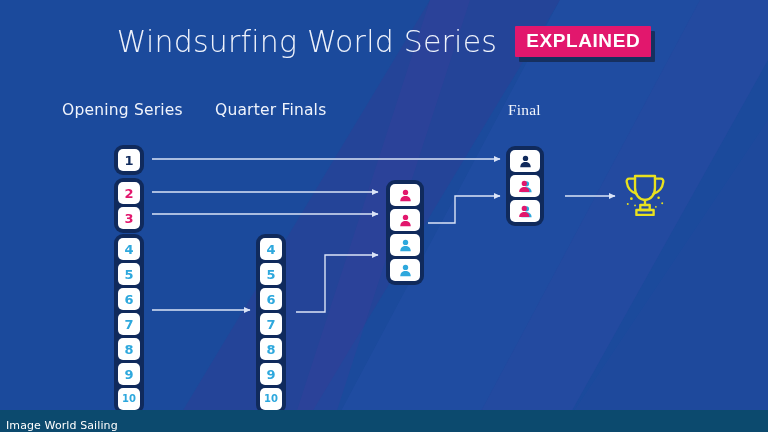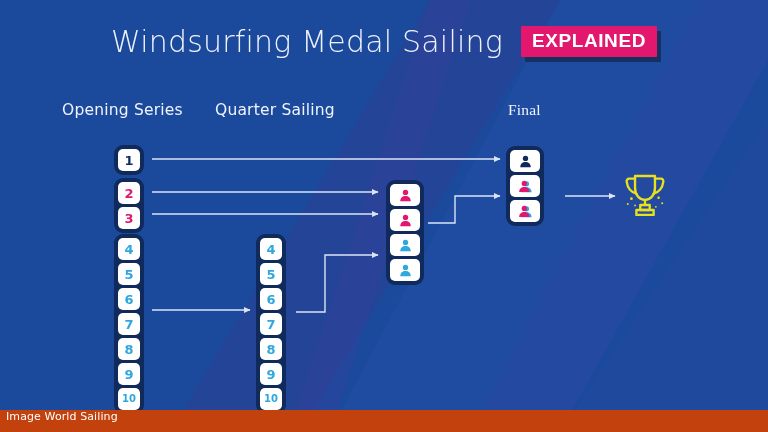--- a/index.html
+++ b/index.html
@@ -71,21 +71,21 @@
 
   
   .lines{position:absolute;inset:0;z-index:3;pointer-events:none;}
 
   
   .trophy{position:absolute;z-index:5;}
 
   
   .caption{
     position:absolute;left:0;bottom:0;width:768px;height:22px;
-    background:#c2410c;display:flex;align-items:flex-start;z-index:8;
+    background:#0c4a6e;display:flex;align-items:flex-end;z-index:8;
   }
   .caption span{
     color:#ffffff;font-size:11px;padding-left:6px;letter-spacing:.1px;
     font-family:"DejaVu Sans", sans-serif;
   }
 </style>
 </head>
 <body>
 
 <div id="stage">
@@ -105,30 +105,30 @@
       <g opacity="0.35">
         <polygon points="560,432 768,120 768,432" fill="#25499f"></polygon>
       </g>
       <g opacity="0.30">
         <polygon points="430,0 470,0 330,432 290,432" fill="#3a3f9c"></polygon>
       </g>
     </svg>
   </div>
 
   <div class="title-row">
-    <div class="title-text">Windsurfing Medal Sailing</div>
+    <div class="title-text">Windsurfing World Series</div>
     <div class="badge-wrap">
       <div class="badge-shadow"></div>
       <div class="badge">EXPLAINED</div>
     </div>
   </div>
 
   <div class="headers">
     <div class="hdr" style="left:62px;">Opening Series</div>
-    <div class="hdr" style="left:215px;">Quarter Sailing</div>
+    <div class="hdr" style="left:215px;">Quarter Finals</div>
     <div class="hdr" style="left:508px;font-family:Liberation Serif, serif;">Final</div>
   </div>
 
   <svg class="lines" width="768" height="432" viewBox="0 0 768 432">
     <defs>
       <marker id="arrow" markerWidth="7" markerHeight="7" refX="6" refY="3.2" orient="auto" markerUnits="userSpaceOnUse">
         <path d="M0,0.3 L6.6,3.2 L0,6.1 z" fill="#dbe4f7"></path>
       </marker>
     </defs>
     <g stroke="#dbe4f7" stroke-width="1.4" fill="none" marker-end="url(#arrow)">

